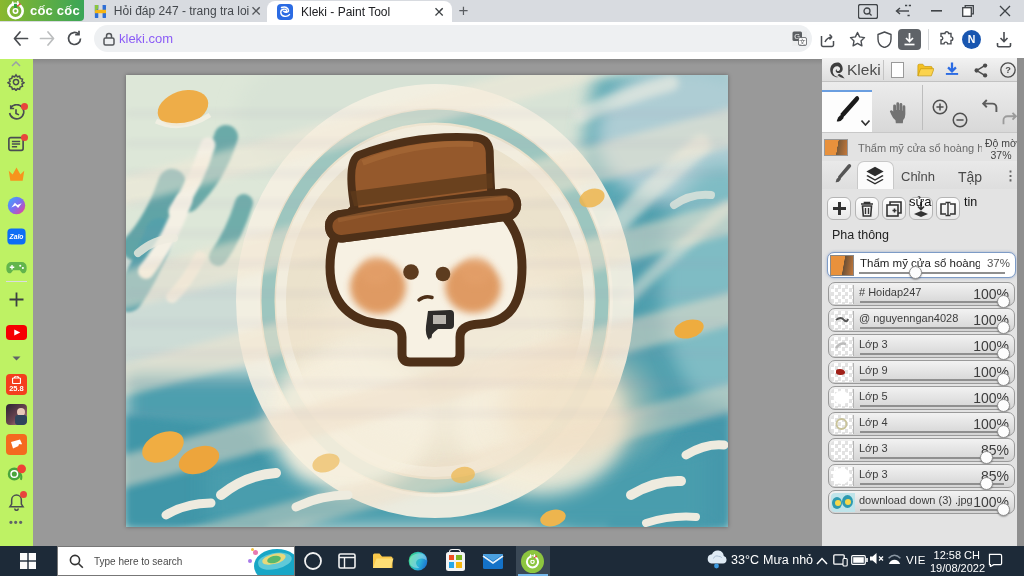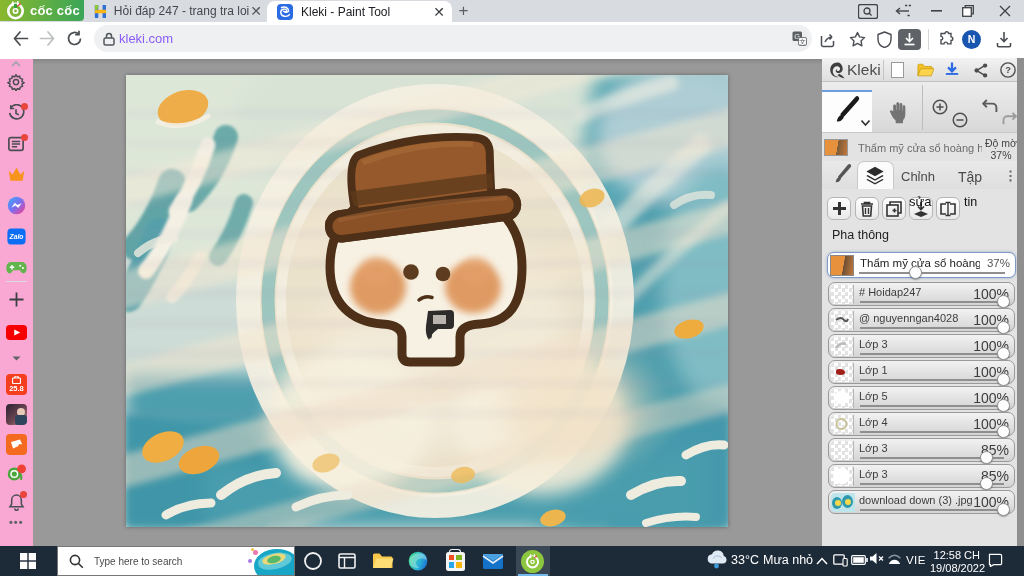--- a/index.html
+++ b/index.html
@@ -12,21 +12,21 @@
   #tab1 { left:84px; top:0; width:184px; height:22px; display:flex; align-items:center; color:#44484d; font-size:12px; white-space:nowrap; overflow:hidden; }
   #tab2 { left:267px; top:1px; width:185px; height:21px; background:#fff; border-radius:8px 8px 0 0; display:flex; align-items:center; color:#202124; font-size:12px; white-space:nowrap; overflow:hidden; }
   .tabx { width:16px; height:16px; border-radius:8px; font-size:14px; color:#54575b; display:flex; align-items:center; justify-content:center; margin-left:auto; margin-right:5px; }
   #newtab { left:455px; top:3px; width:17px; height:17px; color:#5a5d61; font-size:17px; line-height:15px; text-align:center; }
 
   #addrbar { left:0; top:22px; width:1024px; height:37px; background:#fff; }
   #pill { left:94px; top:25px; width:718px; height:27px; background:#eef0f2; border-radius:13.5px; }
   #pill .url { position:absolute; left:25px; top:6px; font-size:13px; color:#8b5cf6; }
 
   
-  #sidebar { left:0; top:59px; width:43px; height:487px; background:#f9a8d4; border-right:1px solid #e3e3e3; }
+  #sidebar { left:0; top:59px; width:43px; height:487px; background:#bef264; border-right:1px solid #e3e3e3; }
 
   
   #workspace { left:33px; top:59px; width:991px; height:487px; background:#999999; }
   #wsshadow { left:33px; top:59px; width:991px; height:6px; background:linear-gradient(#888888,#999999); }
   #canvas { left:126px; top:75px; width:602px; height:452px; background:#cfe0da; box-shadow:0 0 4px rgba(0,0,0,.35), inset 0 0 50px rgba(110,100,80,.12); }
 
   
   #panel { left:822px; top:58px; width:195px; height:488px; background:#e3e3e3; font-size:11px; color:#333; }
   #rightstrip { left:1017px; top:58px; width:7px; height:488px; background:#8f8f8f; }
 
@@ -543,21 +543,21 @@
         <path d="M2 8 q4 -6 10 -4" stroke="#bbb" stroke-width="2.5" fill="none"></path>
       </svg>
       <div class="nm">Lớp 3</div>
       <div class="pc">100%</div>
       <div class="tr"></div>
       <div class="kn" style="right:4px"></div>
     </div>
     <div class="lrow" style="top:302px">
       <div class="checker"></div>
       <div style="position:absolute;left:7px;top:8px;width:9px;height:6px;background:#a02018;border-radius:40% 60% 50% 50%"></div>
-      <div class="nm">Lớp 1</div>
+      <div class="nm">Lớp 9</div>
       <div class="pc">100%</div>
       <div class="tr"></div>
       <div class="kn" style="right:4px"></div>
     </div>
     <div class="lrow" style="top:328px">
       <div class="checker"></div>
       <div style="position:absolute;left:5px;top:4px;width:15px;height:13px;background:#fff;border-radius:50%;box-shadow:0 0 2px #fff"></div>
       <div class="nm">Lớp 5</div>
       <div class="pc">100%</div>
       <div class="tr"></div>

